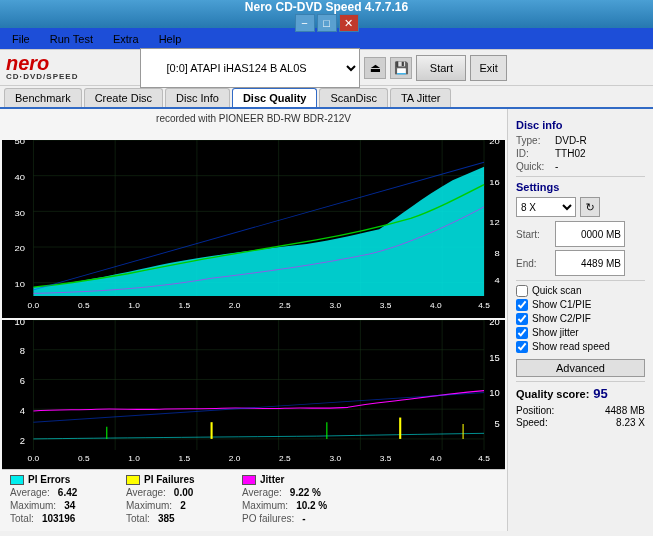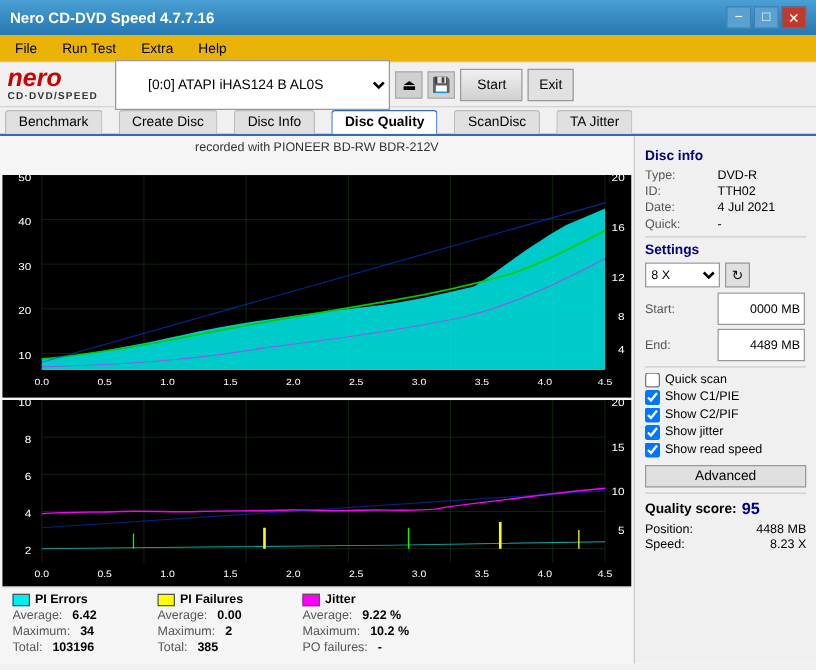--- a/index.html
+++ b/index.html
@@ -16,20 +16,21 @@
     .title-bar {
       background: linear-gradient(to bottom, #4a9fd4, #2678b0);
       height: 28px;
       display: flex;
       align-items: center;
       justify-content: space-between;
       padding: 0 8px;
       color: white;
       font-size: 12px;
       font-weight: bold;
+      flex-direction: column;
     }
     .title-bar-controls {
       display: flex;
       gap: 2px;
     }
     .title-btn {
       width: 20px;
       height: 18px;
       background: #5aa0d0;
       border: 1px solid #3a80b0;
@@ -37,21 +38,21 @@
       font-size: 11px;
       cursor: pointer;
       display: flex;
       align-items: center;
       justify-content: center;
     }
     .title-btn.close { background: #c0392b; }
 
     
     .menu-bar {
-      background: #eab308;
+      background: #1d4ed8;
       height: 22px;
       display: flex;
       align-items: center;
       padding: 0 4px;
       border-bottom: 1px solid #ccc;
       gap: 4px;
     }
     .menu-item {
       padding: 2px 8px;
       cursor: pointer;
@@ -86,20 +87,21 @@
       font-weight: bold;
       letter-spacing: 1px;
     }
     .drive-select {
       height: 40px;
       font-size: 11px;
       border: 1px solid #999;
       background: white;
       padding: 0 21px;
       width: 220px;
+      margin-left: 48px;
     }
     .toolbar-btn {
       height: 26px;
       padding: 0 8px;
       font-size: 11px;
       background: #e1e1e1;
       border: 1px solid #999;
       cursor: pointer;
       display: flex;
       align-items: center;
@@ -120,21 +122,21 @@
       cursor: pointer;
       font-size: 12px;
     }
 
     
     .tabs {
       display: flex;
       background: #f0f0f0;
       border-bottom: 2px solid #316ac5;
       padding: 2px 4px 0;
-      gap: 13px;
+      gap: 2px;
     }
     .tab {
       padding: 3px 10px;
       font-size: 11px;
       cursor: pointer;
       background: #e0e0e0;
       border: 1px solid #bbb;
       border-bottom: none;
       border-radius: 3px 3px 0 0;
     }
@@ -248,21 +250,21 @@
     .side-section-title {
       font-weight: bold;
       font-size: 11px;
       color: #000080;
       margin-bottom: 4px;
       margin-top: 4px;
     }
 
     .side-row {
       display: flex;
-      gap: 20px;
+      gap: 1px;
       margin-bottom: 2px;
       align-items: center;
     }
 
     .side-label {
       color: #555;
       min-width: 38px;
       font-size: 10px;
     }
 
@@ -584,24 +586,20 @@
 
     <div class="side-row">
       <span class="side-label">Type:</span>
       <span class="side-value">DVD-R</span>
     </div>
     <div class="side-row">
       <span class="side-label">ID:</span>
       <span class="side-value">TTH02</span>
     </div>
     <div class="side-row">
-      <span class="side-label">Date:</span>
-      <span class="side-value">4 Jul 2021</span>
-    </div>
-    <div class="side-row">
       <span class="side-label">Quick:</span>
       <span class="side-value">-</span>
     </div>
 
     <hr class="side-divider">
 
     <div class="side-section-title">Settings</div>
 
     <div class="settings-row">
       <select class="speed-select">

